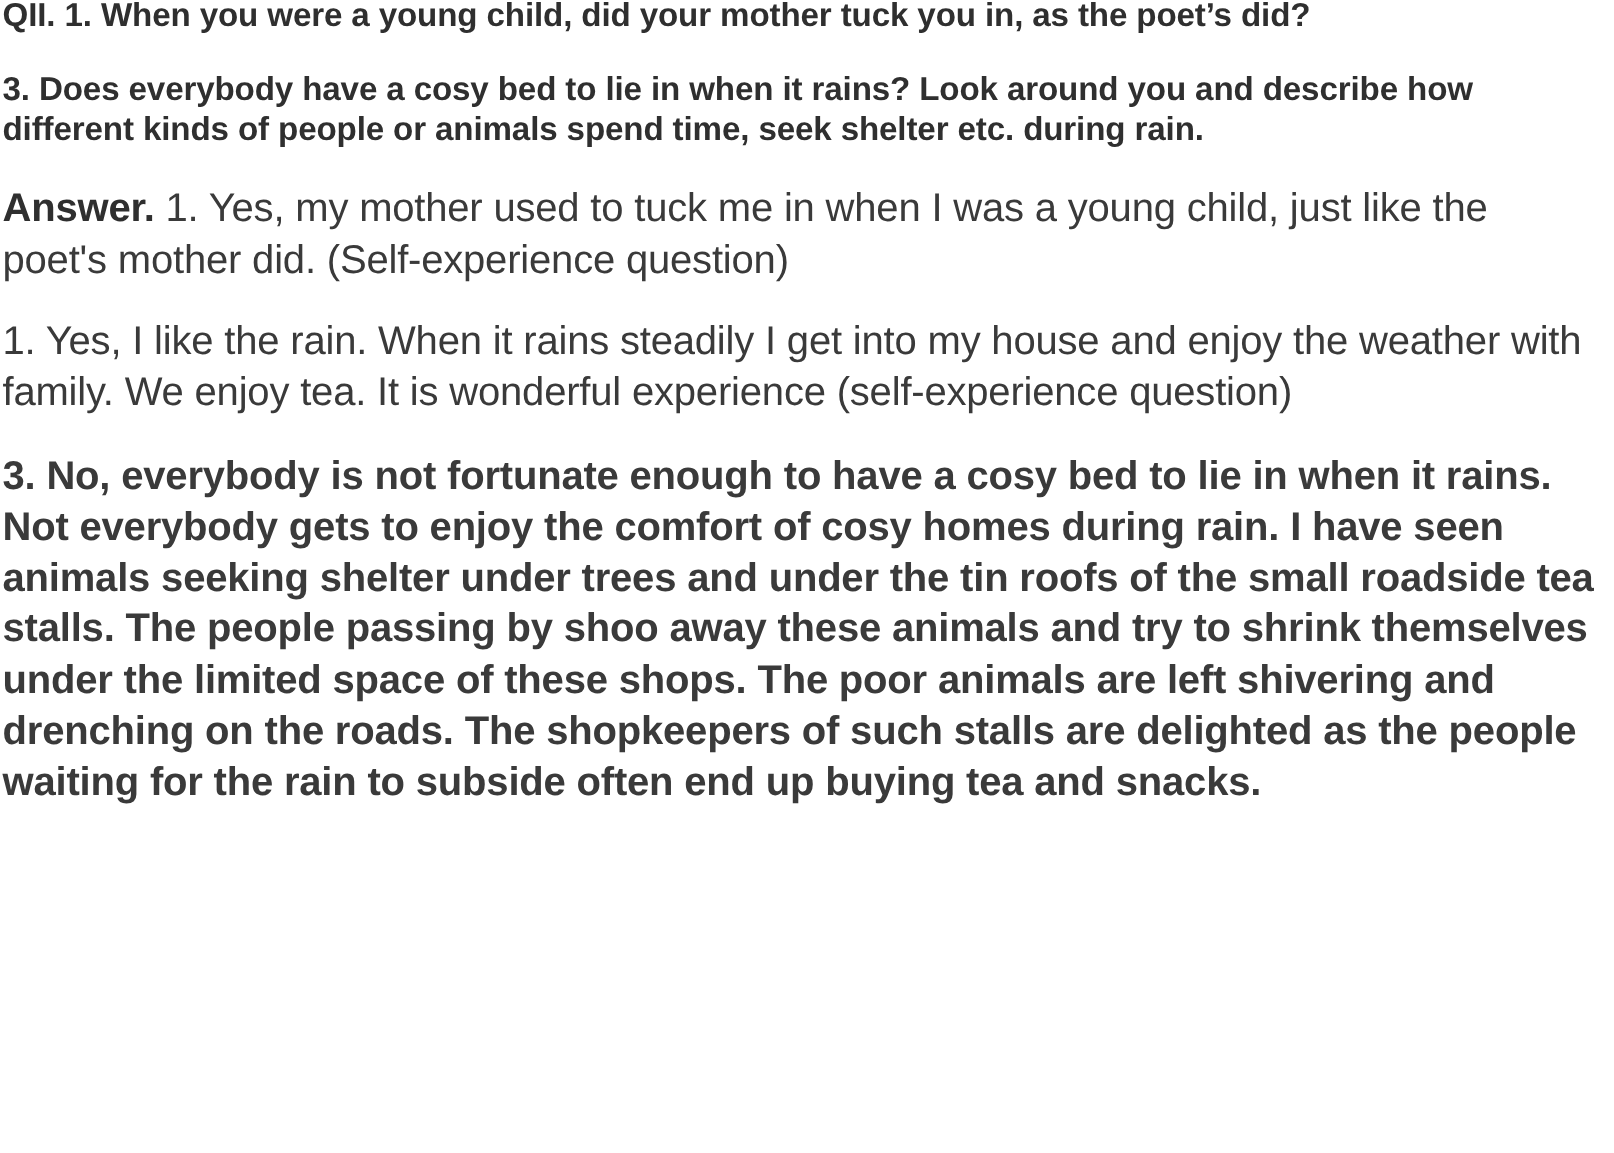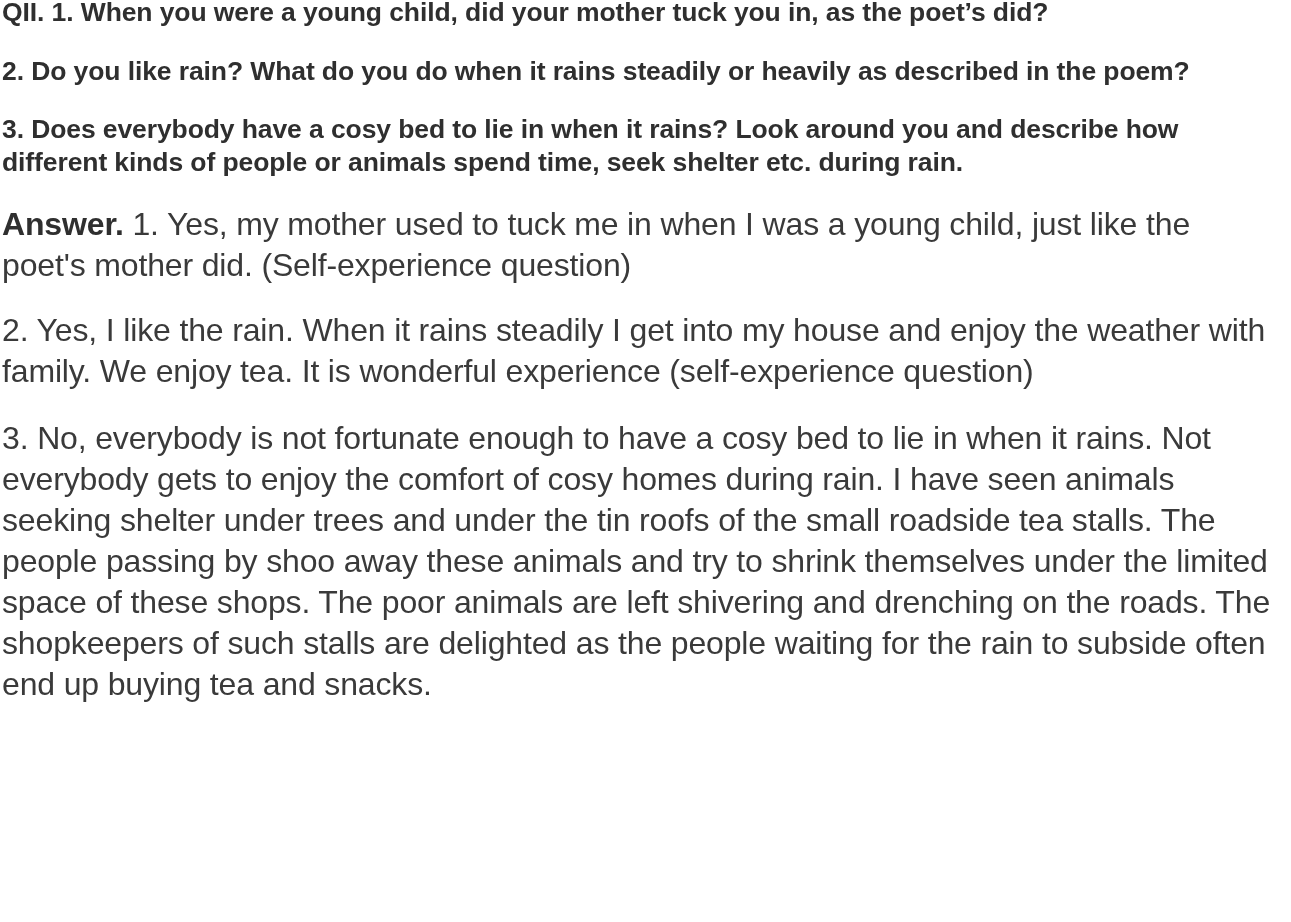--- a/index.html
+++ b/index.html
@@ -39,32 +39,32 @@
   }
   .a-label {
     font-weight: bold;
     color: #2f2f2f;
   }
   .a-para.tight {
     margin-bottom: 24px;
   }
   .last {
     margin-bottom: 0;
+    font-weight: bold;
   }
 </style>
 </head>
 <body>
 
 <div class="page">
 
   <p class="q-block first">QII. 1. When you were a young child, did your mother tuck you in, as the poet’s did?</p>
 
-  <p class="q-block">2. Do you like rain? What do you do when it rains steadily or heavily as described in the poem?</p>
 
   <p class="q-block">3. Does everybody have a cosy bed to lie in when it rains? Look around you and describe how different kinds of people or animals spend time, seek shelter etc. during rain.</p>
 
   <p class="a-para tight"><span class="a-label">Answer.</span> <span>1. Yes, my mother used to tuck me in when I was a young child, just like the poet's mother did. (Self-experience question)</span></p>
 
-  <p class="a-para">2. Yes, I like the rain. When it rains steadily I get into my house and enjoy the weather with family. We enjoy tea. It is wonderful experience (self-experience question)</p>
+  <p class="a-para">1. Yes, I like the rain. When it rains steadily I get into my house and enjoy the weather with family. We enjoy tea. It is wonderful experience (self-experience question)</p>
 
   <p class="a-para last">3. No, everybody is not fortunate enough to have a cosy bed to lie in when it rains. Not everybody gets to enjoy the comfort of cosy homes during rain. I have seen animals seeking shelter under trees and under the tin roofs of the small roadside tea stalls. The people passing by shoo away these animals and try to shrink themselves under the limited space of these shops. The poor animals are left shivering and drenching on the roads. The shopkeepers of such stalls are delighted as the people waiting for the rain to subside often end up buying tea and snacks.</p>
 
 </div>
 
 </body></html>

